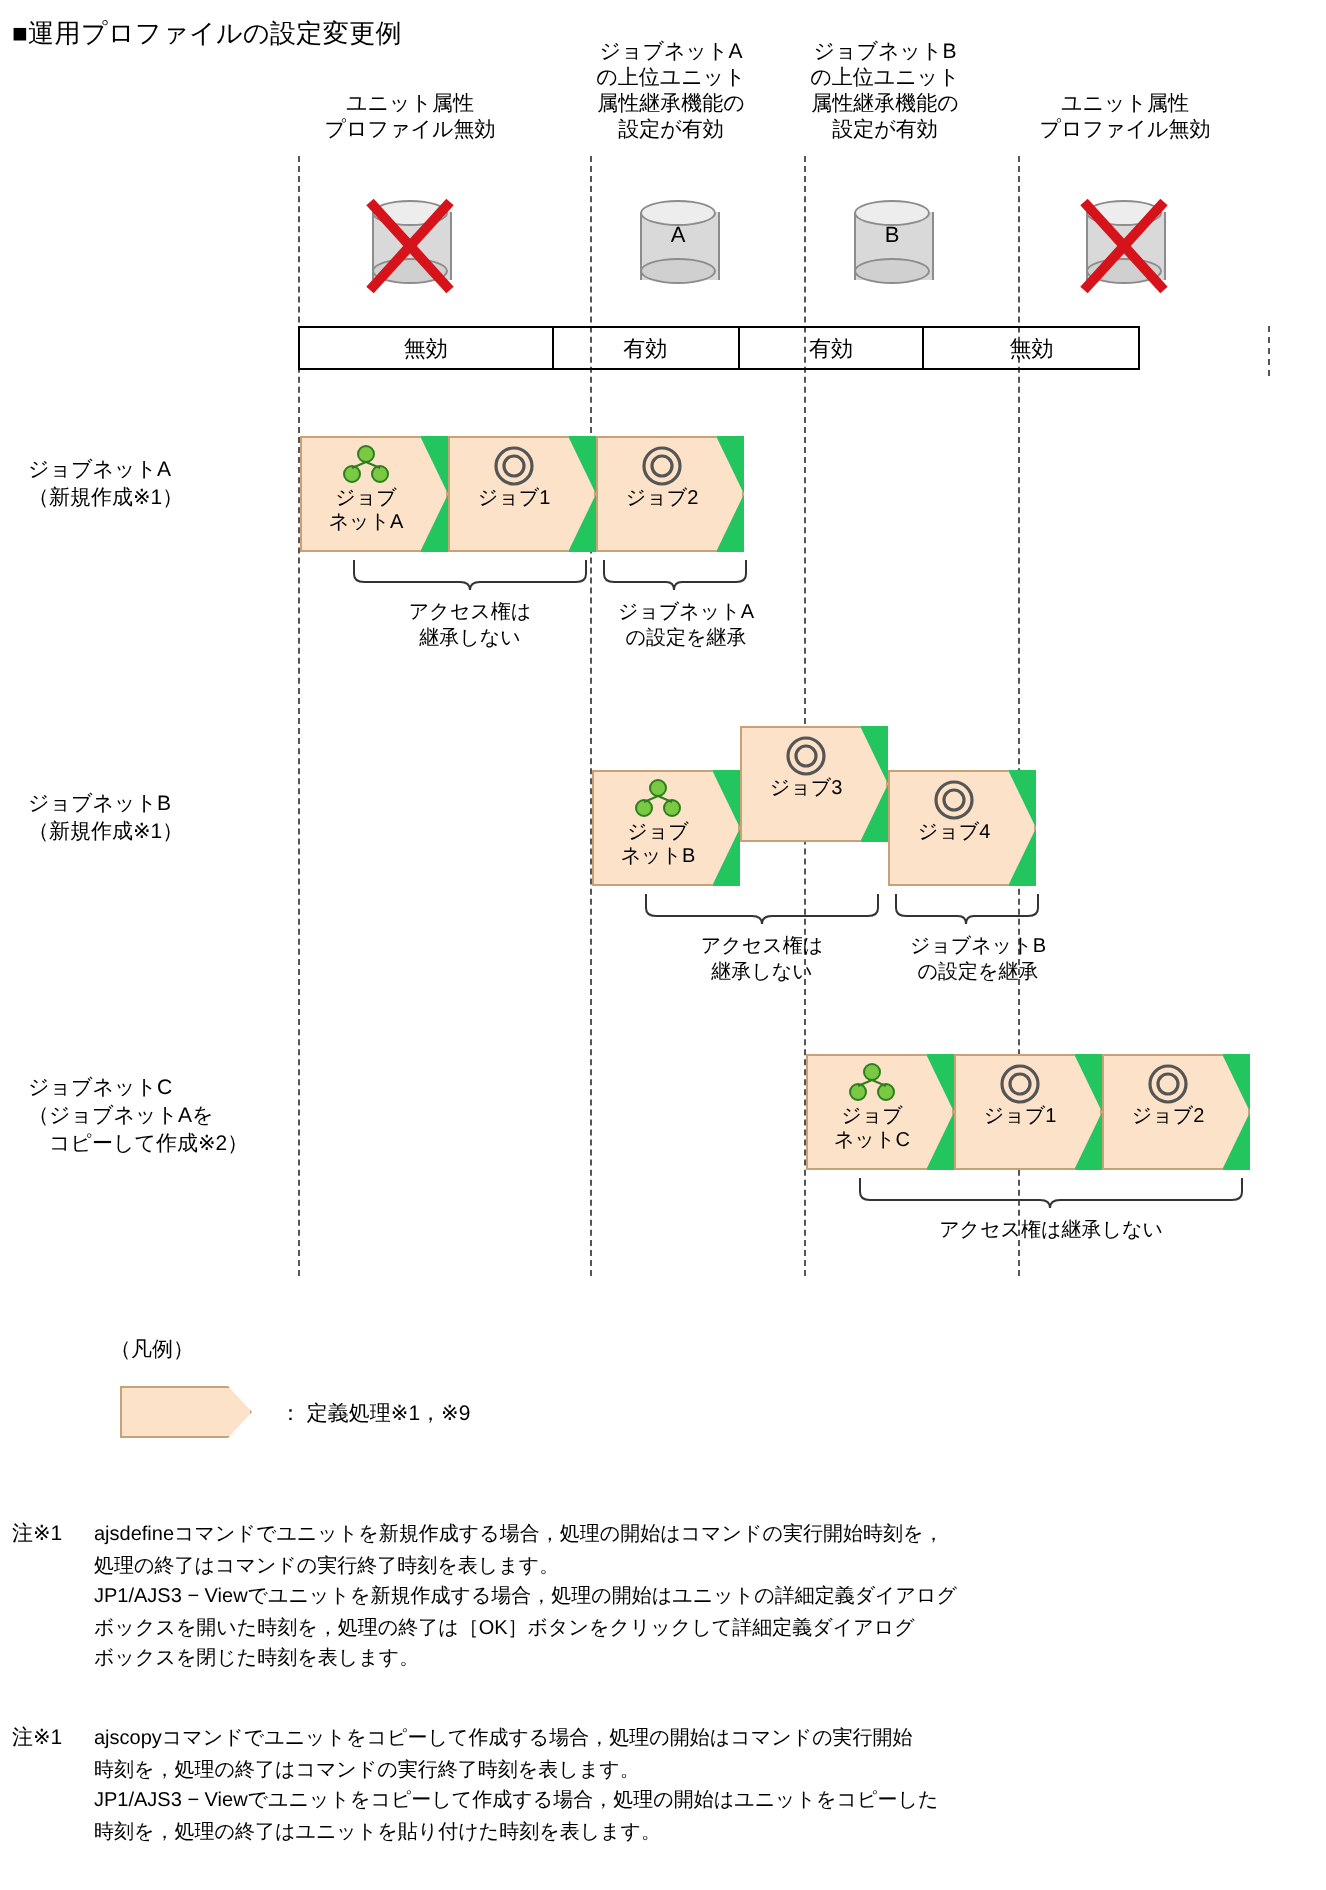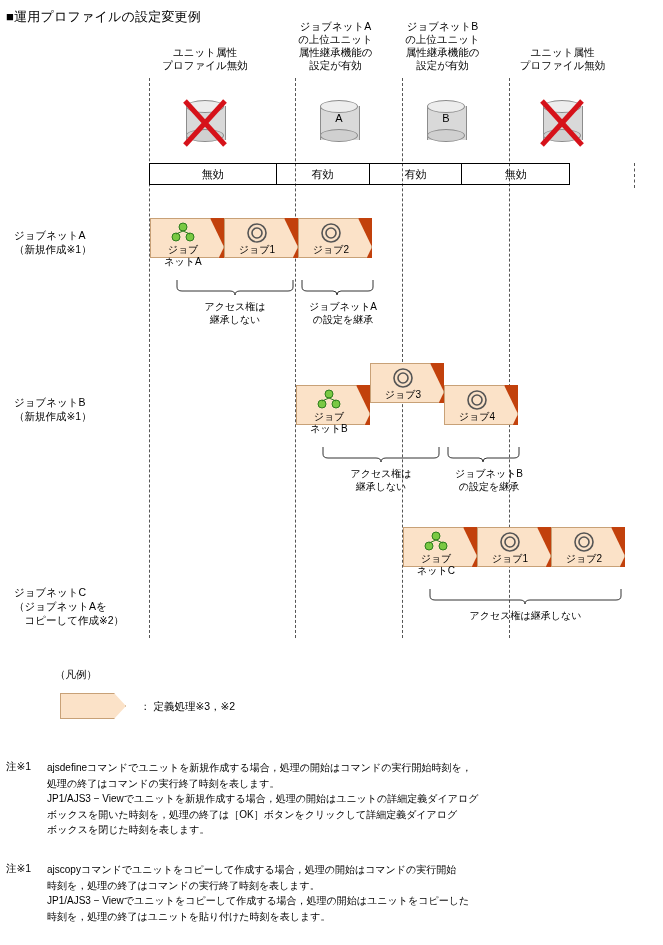--- a/index.html
+++ b/index.html
@@ -47,22 +47,22 @@
     position:absolute;border:1px solid #000;box-sizing:border-box;
     display:flex;height:22px;
   }
   .statusbar .cell{
     display:flex;align-items:center;justify-content:center;
     font-size:11px;box-sizing:border-box;border-right:1px solid #000;
   }
   .statusbar .cell:last-child{border-right:none;}
   
   .node{
-    position:absolute;height:40px;width:74px;
-    background:#c2410c;
+    position:absolute;height:58px;width:74px;
+    background:#22c55e;
   }
   .node .shape{
     position:absolute;inset:0;
     background:#fbe2c8;
     border:1px solid #c8a177;
     clip-path:polygon(0 0, 60px 0, 74px 29px, 60px 58px, 0 58px);
     box-sizing:border-box;
   }
   .node .txt{
     position:absolute;left:0;top:26px;width:66px;text-align:center;
@@ -240,21 +240,21 @@
 </svg>
 <div class="bracelabel" style="left:321px;top:467px;width:120px;">アクセス権は
 継承しない</div>
 
 <svg class="brace" style="left:446px;top:445px;width:75px;height:20px;" viewBox="0 0 75 20">
   <path d="M2 2 L2 9 Q2 13 7 13 L33 13 Q37 13 37 17 Q37 13 41 13 L68 13 Q73 13 73 9 L73 2" fill="none" stroke="#333" stroke-width="1"></path>
 </svg>
 <div class="bracelabel" style="left:446px;top:467px;width:86px;">ジョブネットB
 の設定を継承</div>
 
-<div class="rowlabel" style="left:14px;top:537px;width:140px;margin-top:48px;">ジョブネットC
+<div class="rowlabel" style="left:14px;top:537px;width:140px;">ジョブネットC
 （ジョブネットAを
 　コピーして作成※2）</div>
 
 <div class="node" style="left:403px;top:527px;">
   <div class="shape"></div>
   <svg class="ic" viewBox="0 0 26 22">
     <circle cx="13" cy="5" r="4" fill="#7ac943" stroke="#2e7d1e" stroke-width="1"></circle>
     <circle cx="6" cy="15" r="4" fill="#7ac943" stroke="#2e7d1e" stroke-width="1"></circle>
     <circle cx="20" cy="15" r="4" fill="#7ac943" stroke="#2e7d1e" stroke-width="1"></circle>
     <line x1="13" y1="9" x2="6" y2="12" stroke="#2e7d1e" stroke-width="1"></line>
@@ -282,21 +282,21 @@
   <div class="txt">ジョブ2</div>
 </div>
 
 <svg class="brace" style="left:428px;top:587px;width:195px;height:20px;" viewBox="0 0 195 20">
   <path d="M2 2 L2 9 Q2 13 7 13 L92 13 Q97 13 97 17 Q97 13 102 13 L188 13 Q193 13 193 9 L193 2" fill="none" stroke="#333" stroke-width="1"></path>
 </svg>
 <div class="bracelabel" style="left:428px;top:609px;width:195px;">アクセス権は継承しない</div>
 
 <div class="legendbox" style="left:55px;top:668px;">（凡例）</div>
 <div class="legshape" style="left:60px;top:693px;"></div>
-<div class="legendbox" style="left:140px;top:700px;">： 定義処理※3，※2</div>
+<div class="legendbox" style="left:140px;top:700px;">： 定義処理※1，※9</div>
 
 <div class="noteh" style="left:6px;top:760px;">注※1</div>
 <div class="note" style="left:47px;top:760px;width:612px;">ajsdefineコマンドでユニットを新規作成する場合，処理の開始はコマンドの実行開始時刻を，
 処理の終了はコマンドの実行終了時刻を表します。
 JP1/AJS3 − Viewでユニットを新規作成する場合，処理の開始はユニットの詳細定義ダイアログ
 ボックスを開いた時刻を，処理の終了は［OK］ボタンをクリックして詳細定義ダイアログ
 ボックスを閉じた時刻を表します。</div>
 
 <div class="noteh" style="left:6px;top:862px;">注※1</div>
 <div class="note" style="left:47px;top:862px;width:612px;">ajscopyコマンドでユニットをコピーして作成する場合，処理の開始はコマンドの実行開始

